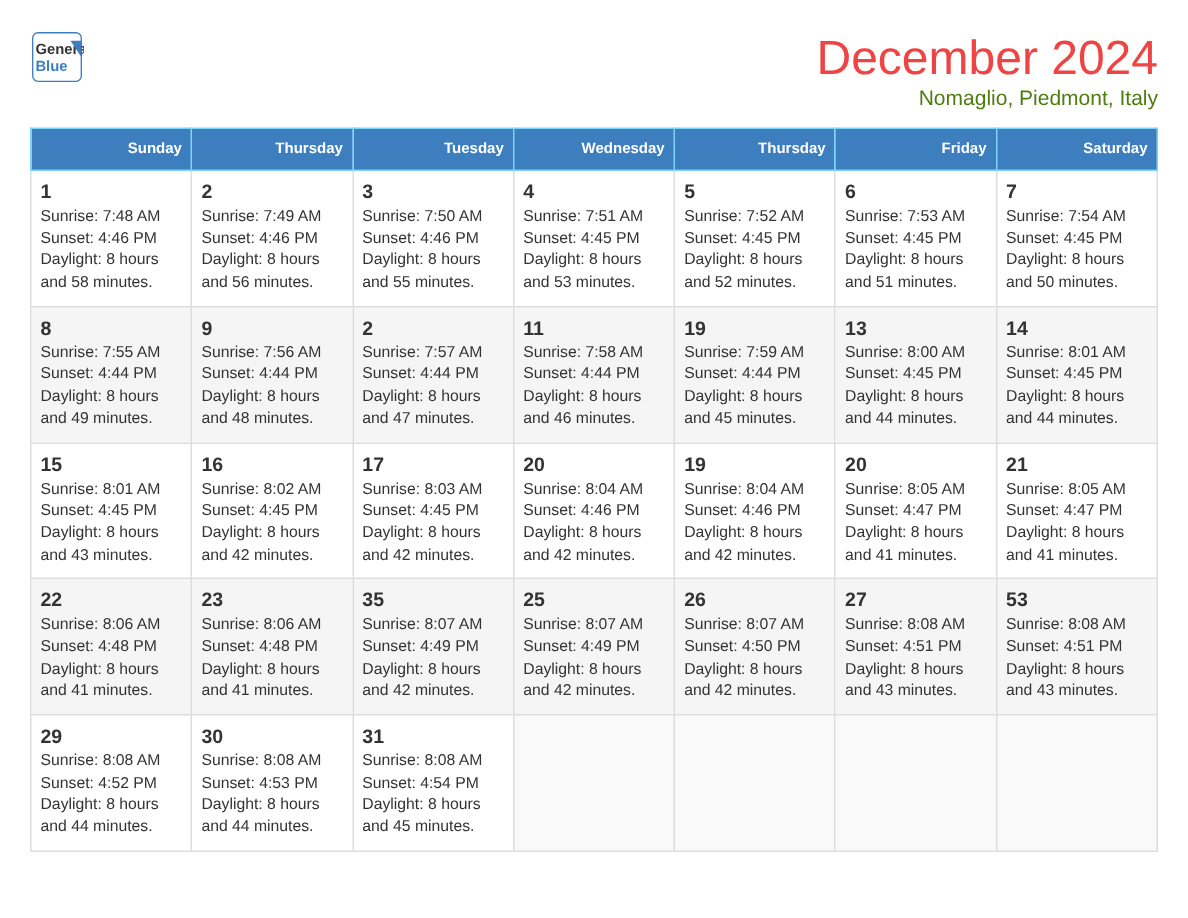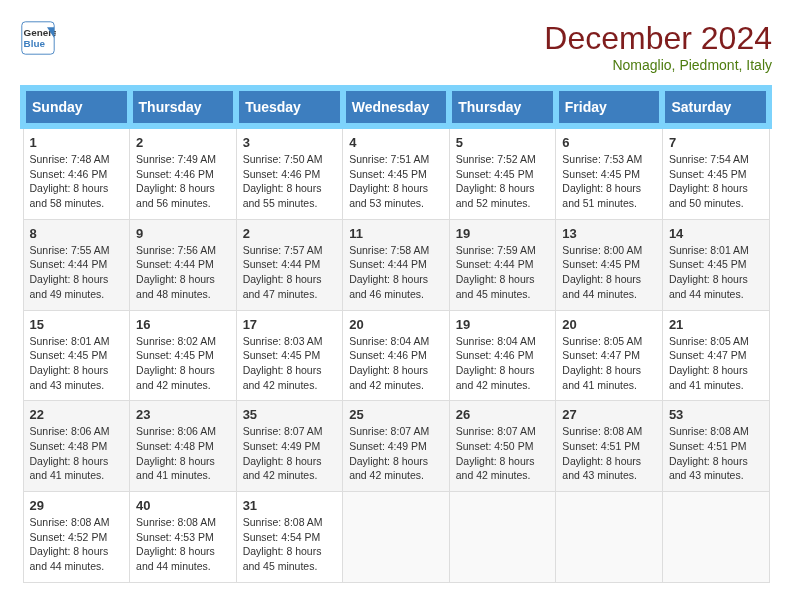--- a/index.html
+++ b/index.html
@@ -24,42 +24,42 @@
     .logo-icon {
       width: 36px;
       height: 36px;
     }
     .title-section {
       text-align: right;
     }
     .month-year {
       font-size: 32px;
       font-weight: normal;
-      color: #7f1d1d;
+      color: #ef4444;
       margin-left: 40px;
     }
     .location {
       font-size: 14px;
       color: #4d7c0f;
     }
     table {
       width: 100%;
       border-collapse: collapse;
       font-size: 11px;
     }
     thead tr {
       background-color: #3d7ebf;
       color: #fff;
     }
     thead th {
       padding: 8px 6px;
-      text-align: left;
+      text-align: right;
       font-weight: bold;
-      font-size: 14px;
-      border: 6px solid #7dd3fc;
+      font-size: 10px;
+      border: 1px solid #7dd3fc;
     }
     tbody tr {
       background: #fff;
     }
     tbody tr:nth-child(even) {
       background: #f5f5f5;
     }
     tbody td {
       padding: 6px 6px 8px 6px;
       vertical-align: top;
@@ -232,21 +232,21 @@
           <span class="day-number">53</span>
           <div class="day-info">Sunrise: 8:08 AM<br>Sunset: 4:51 PM<br>Daylight: 8 hours and 43 minutes.</div>
         </td>
       </tr>
       <tr>
         <td>
           <span class="day-number">29</span>
           <div class="day-info">Sunrise: 8:08 AM<br>Sunset: 4:52 PM<br>Daylight: 8 hours and 44 minutes.</div>
         </td>
         <td>
-          <span class="day-number">40</span>
+          <span class="day-number">30</span>
           <div class="day-info">Sunrise: 8:08 AM<br>Sunset: 4:53 PM<br>Daylight: 8 hours and 44 minutes.</div>
         </td>
         <td>
           <span class="day-number">31</span>
           <div class="day-info">Sunrise: 8:08 AM<br>Sunset: 4:54 PM<br>Daylight: 8 hours and 45 minutes.</div>
         </td>
         <td class="empty-cell"></td>
         <td class="empty-cell"></td>
         <td class="empty-cell"></td>
         <td class="empty-cell"></td>

